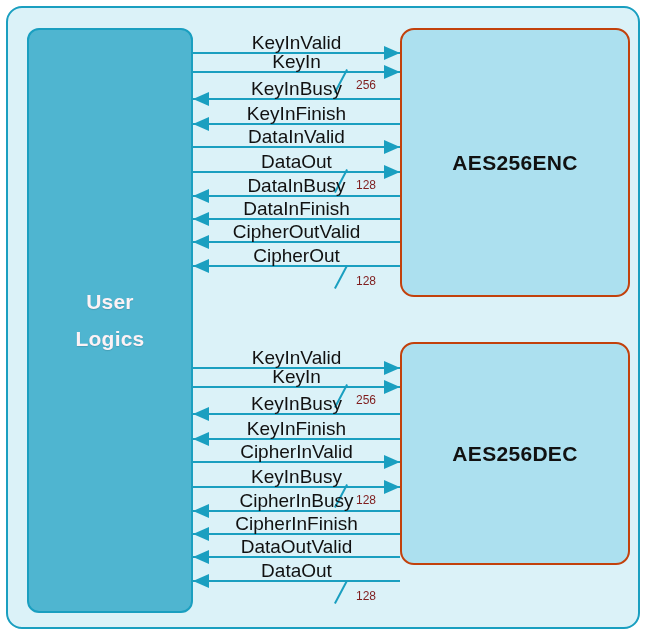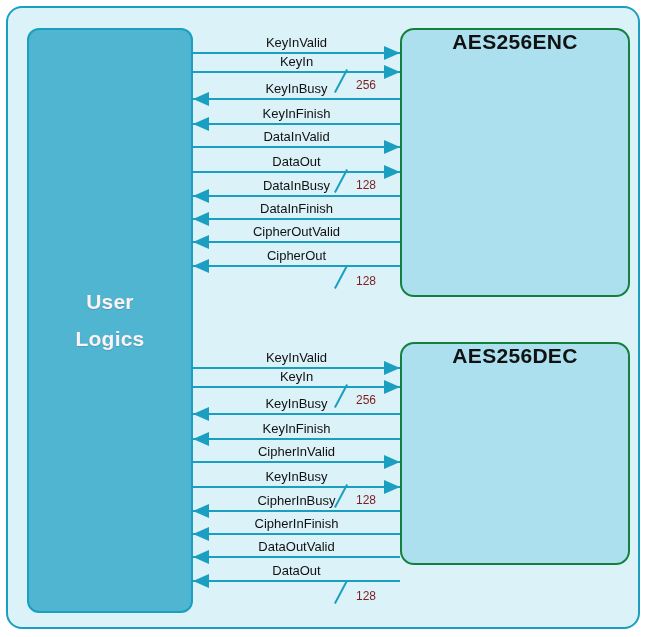--- a/index.html
+++ b/index.html
@@ -46,24 +46,24 @@
     text-shadow:0 1px 1px rgba(0,0,0,.12);
   }
 
   
   .aes-block{
     position:absolute;
     left:400px;
     width:230px;
     box-sizing:border-box;
     background:#ace0ef;
-    border:2px solid #15803d;
+    border:2px solid #c2410c;
     border-radius:14px;
     display:flex;
-    align-items:flex-start;
+    align-items:center;
     justify-content:center;
   }
   .aes-block .aes-label{
     font-size:21px;
     font-weight:bold;
     color:#111111;
     letter-spacing:0.3px;
   }
   #aes-enc{ top:28px;  height:269px; }
   #aes-dec{ top:342px; height:223px; }
@@ -100,21 +100,21 @@
     left:0;
     transform:translateY(-7px);
     border-right:16px solid #1a9fc0;
   }
   
   .signal .sig-label{
     position:absolute;
     left:0; width:100%;
     top:-19px;
     text-align:center;
-    font-size:13px;
+    font-size:19px;
     color:#111111;
     white-space:nowrap;
     line-height:17px;
   }
 
   
   .bitwidth{
     position:absolute;
     width:52px;height:30px;
   }

